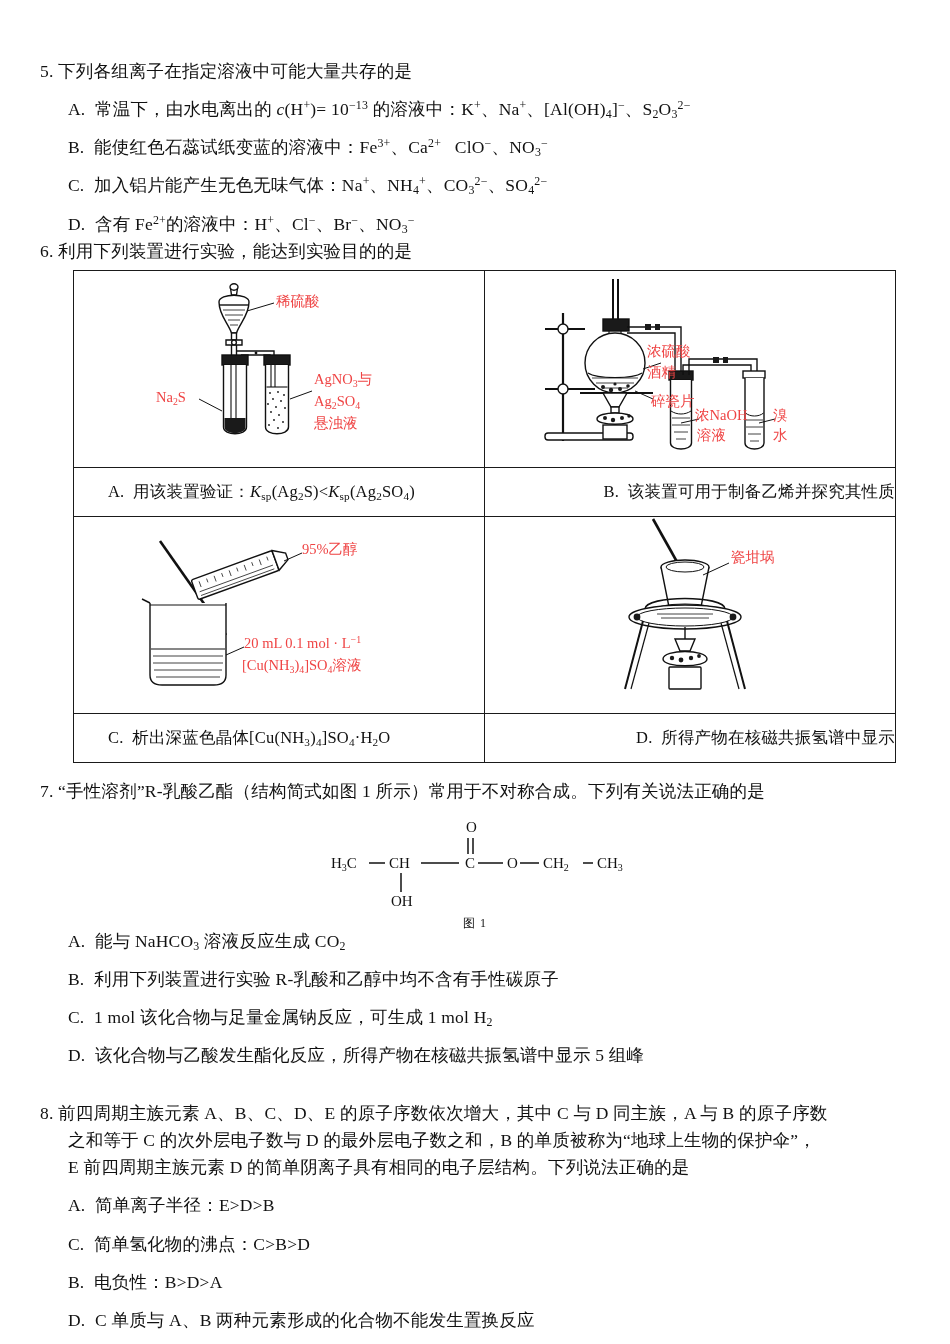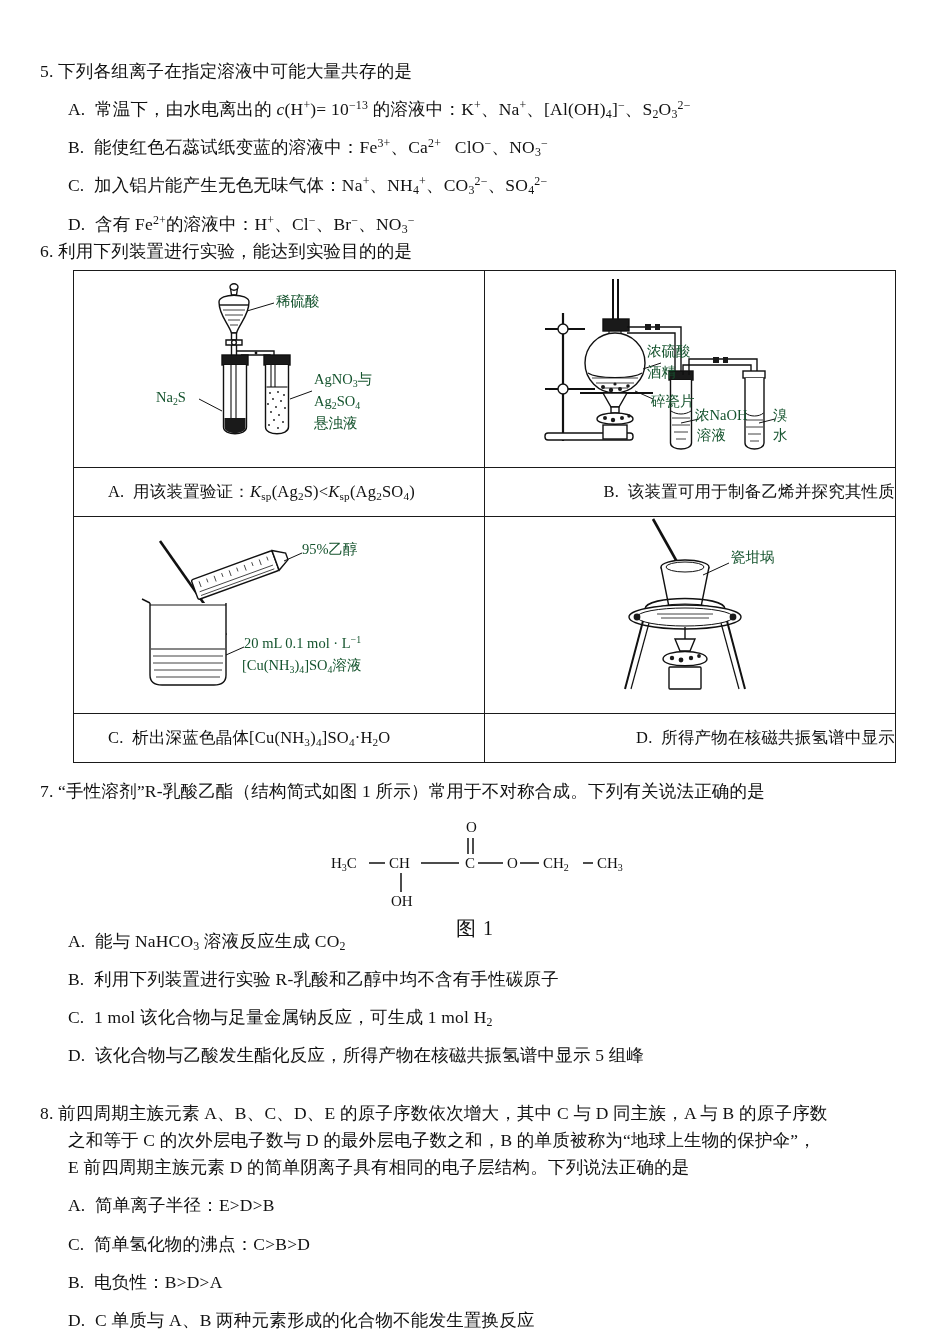--- a/index.html
+++ b/index.html
@@ -66,35 +66,35 @@
     padding-left: 34px;
     letter-spacing: 0.2px;
     white-space: nowrap;
   }
   .cap-text.center { padding-left: 0; text-align: right; }
   .fig-wrap { position: relative; width: 100%; height: 196px; }
   .fig-lbl {
     position: absolute;
     font-size: 14.5px;
     font-family: "Liberation Serif", serif;
-    color: #14532d;
+    color: #ef4444;
     white-space: nowrap;
     line-height: 1.22;
   }
 
   
   #struct {
     position: absolute;
     left: 0; top: 818px;
     width: 950px;
     text-align: center;
   }
   #struct svg { display: inline-block; }
   .fig-cap {
-    font-size: 20px;
+    font-size: 12px;
     text-align: center;
     margin-top: 1px;
     letter-spacing: 1px;
   }
 </style>
 </head>
 <body>
 
 <div id="page">
 

